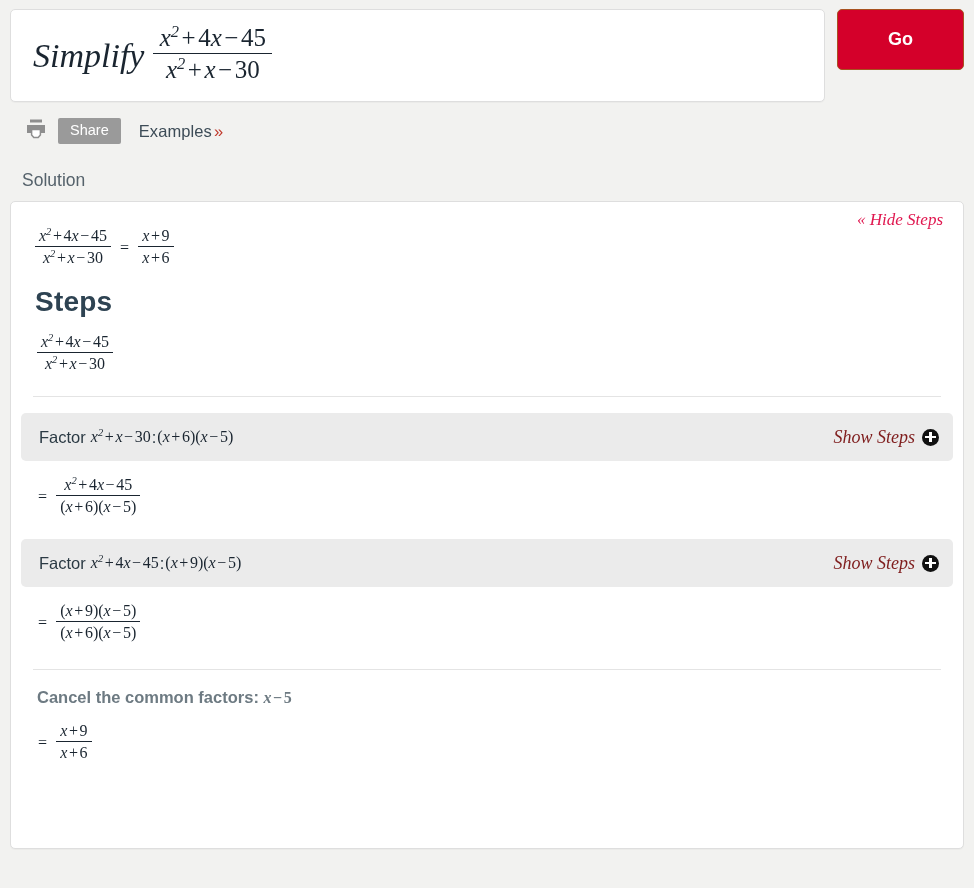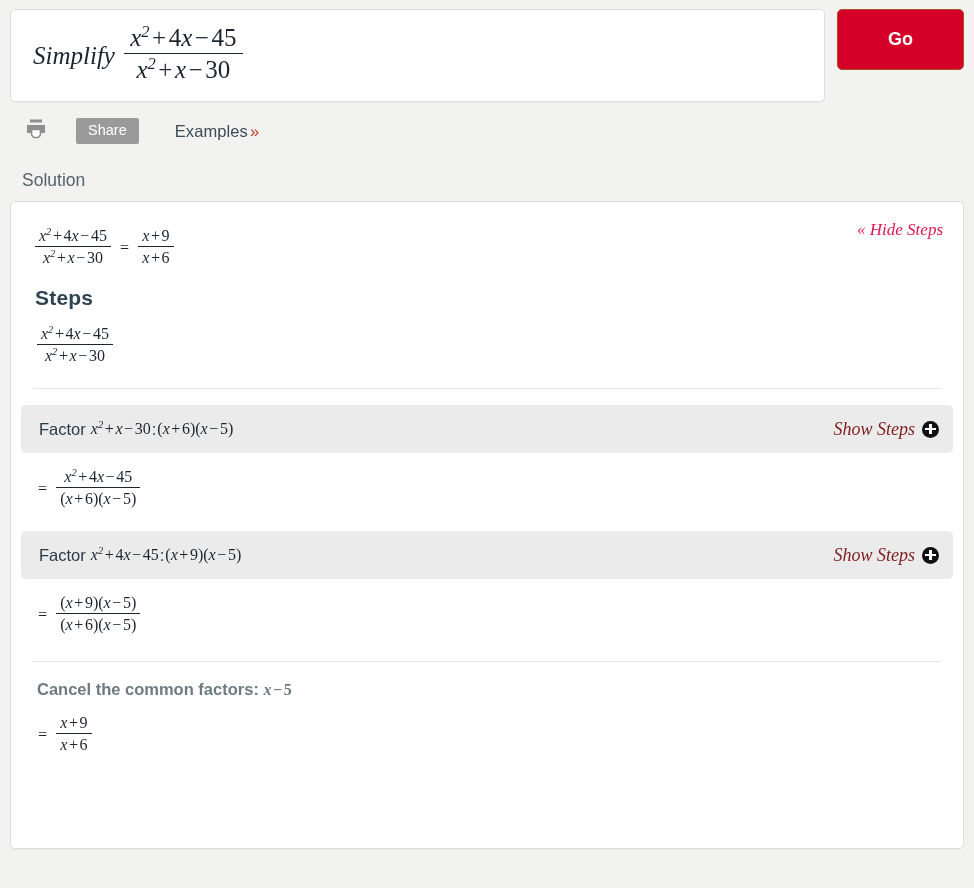--- a/index.html
+++ b/index.html
@@ -79,21 +79,21 @@
     align-items: center;
     padding: 0 22px;
     box-shadow: 0 1px 1px rgba(0,0,0,0.03);
   }
   .query-text {
     font-size: 25px;
   }
   .query-verb {
     font-family: "Liberation Serif", serif;
     font-style: italic;
-    font-size: 25px;
+    font-size: 34px;
     color: #1a2530;
     padding-right: 9px;
   }
   .go-button {
     width: 127px;
     height: 61px;
     background: #d4002a;
     border: 1px solid #a8521f;
     border-radius: 5px;
     color: #ffffff;
@@ -105,21 +105,21 @@
     justify-content: center;
     cursor: pointer;
     box-sizing: border-box;
   }
 
   
   .tool-row {
     display: flex;
     align-items: center;
     padding: 12px 0 0 24px;
-    gap: 28px;
+    gap: 10px;
     height: 34px;
   }
   .print-icon { display: block; cursor: pointer; }
   .share-btn {
     background: #9a9a9a;
     color: #ffffff;
     font-size: 14.5px;
     padding: 4px 12px 5px 12px;
     border-radius: 2px;
     cursor: pointer;
@@ -146,36 +146,36 @@
     border: 1px solid #dedede;
     border-radius: 5px;
     position: relative;
     height: 648px;
     box-sizing: border-box;
     box-shadow: 0 1px 1px rgba(0,0,0,0.03);
     overflow: hidden;
   }
   .hide-steps {
     position: absolute;
-    top: 18px;
+    top: 8px;
     right: 20px;
     font-family: "Liberation Serif", serif;
     font-style: italic;
     font-size: 17px;
     color: #e0174f;
     cursor: pointer;
     white-space: nowrap;
   }
   .main-result {
     padding: 26px 0 0 24px;
     font-size: 16px;
   }
   .steps-heading {
     padding: 18px 0 0 24px;
-    font-size: 21px;
+    font-size: 28px;
     font-weight: bold;
     color: #2e4352;
     letter-spacing: .2px;
   }
   .expr-block {
     padding: 16px 0 0 26px;
     font-size: 16px;
   }
   .expr-block.eq { padding-left: 22px; }
 

